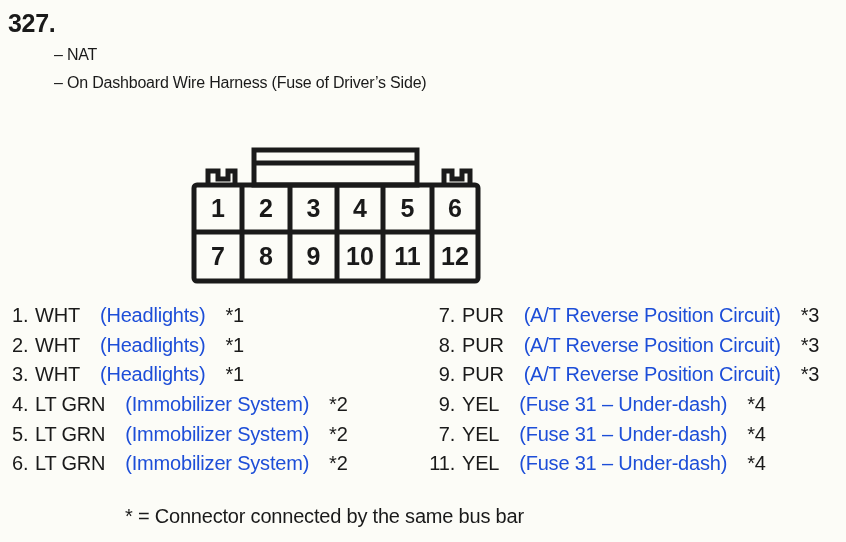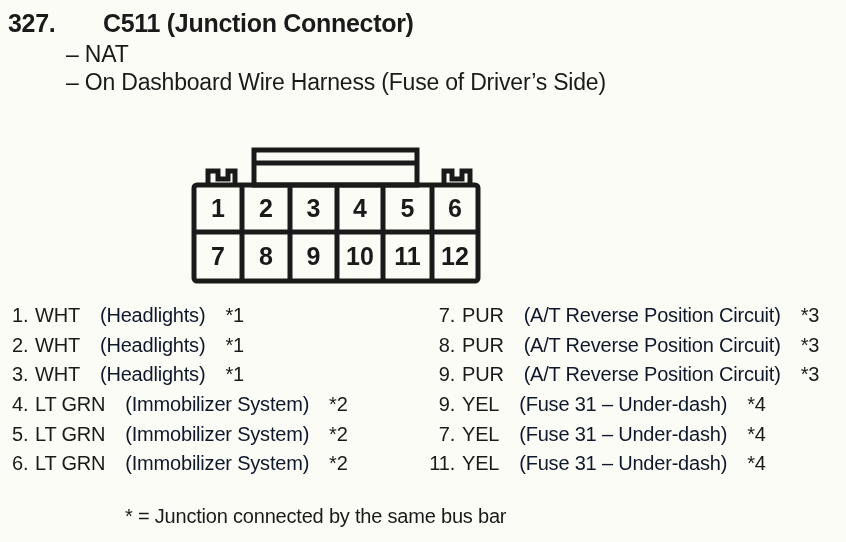--- a/index.html
+++ b/index.html
@@ -13,47 +13,46 @@
   }
   .title-row{
     position:absolute;left:8px;top:10px;
     display:flex;
     font-weight:bold;font-size:25px;line-height:1.1;
     letter-spacing:-0.3px;
     gap:28px;
   }
   .title-row .idx{width:67px;}
   .details{
-    position:absolute;left:66px;top:41px;
-    font-size:23px;line-height:27.5px;
+    position:absolute;left:54px;top:41px;
+    font-size:16px;line-height:27.5px;
     letter-spacing:-0.2px;
   }
   .connector-svg{position:absolute;left:150px;top:128px;}
   .pin-list{position:absolute;font-size:20px;letter-spacing:-0.2px;}
   .pin-list.left{left:12px;top:301px;}
   .pin-list.right{left:429px;top:301px;}
   .pin-row{display:flex;align-items:center;height:29.6px;white-space:nowrap;}
   .pin-num{text-align:right;margin-right:7px;}
   .pin-list.left  .pin-num{width:16px;}
   .pin-list.right .pin-num{width:26px;}
   .pin-body{display:flex;column-gap:20px;}
-  .circuit{color:#0f172a;}
+  .circuit{color:#1d4ed8;}
   .footnote{
     position:absolute;left:125px;top:505px;
     font-size:20px;letter-spacing:-0.2px;
   }
 </style>
 </head>
 <body>
 
 <div class="page">
 
   <div class="title-row">
     <span class="idx">327.</span>
-    <span class="ttl">C511 (Junction Connector)</span>
   </div>
 
   <div class="details">
     <div>– NAT</div>
     <div>– On Dashboard Wire Harness (Fuse of Driver’s Side)</div>
   </div>
 
   <svg class="connector-svg" width="360" height="165" viewBox="0 0 360 165">
     <g stroke="#1a1a1a" stroke-width="5" fill="none">
       <rect x="104" y="22" width="163" height="35"></rect>
@@ -179,15 +178,15 @@
     <div class="pin-row">
       <span class="pin-num">11.</span>
       <span class="pin-body">
           <span class="wire">YEL</span>
           <span class="circuit">(Fuse 31 – Under-dash)</span>
           <span class="ref">*4</span>
         </span>
     </div>
   </div>
 
-  <div class="footnote">* = Junction connected by the same bus bar</div>
+  <div class="footnote">* = Connector connected by the same bus bar</div>
 
 </div>
 
 </body></html>

